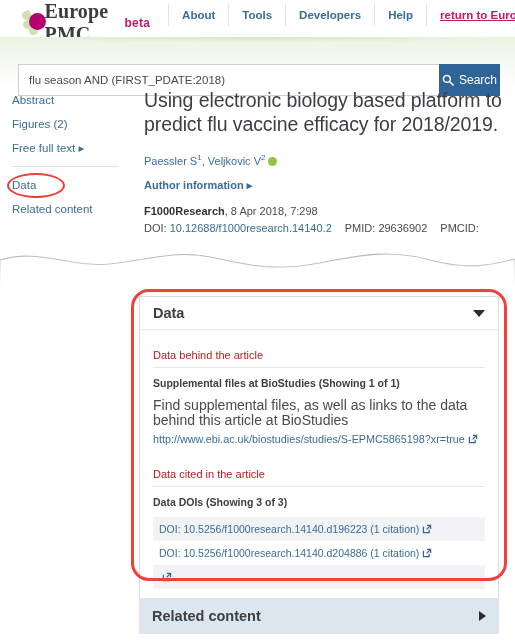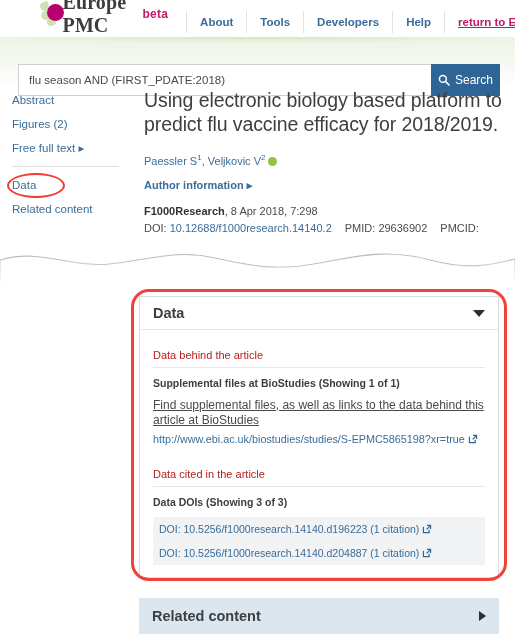--- a/index.html
+++ b/index.html
@@ -7,21 +7,21 @@
     width: 515px; height: 643px;
     background: #ffffff;
     font-family: "Liberation Sans", sans-serif;
     overflow: hidden;
   }
   .page { position: relative; width: 515px; height: 643px; background:#fff; }
 
   
   .header {
     position: absolute; left:0; top:0; width:502px; height:37px;
-    background:#ffffff; display:flex; align-items:flex-end;padding-left:18px;
+    background:#ffffff; display:flex; align-items:flex-start;
   }
   .logo-wrap { display:flex; align-items:center; padding-left:22px; }
   .logo-mark { position:relative; width:26px; height:26px; margin-right:6px; }
   .logo-mark .leaf {
     position:absolute; background:#cfe0b4; border-radius:50% 0 50% 50%;
   }
   .logo-mark .leaf.l1 { width:9px; height:9px; left:0px;  top:1px;  transform:rotate(-20deg); }
   .logo-mark .leaf.l2 { width:9px; height:9px; left:1px;  top:10px; transform:rotate(25deg); }
   .logo-mark .leaf.l3 { width:8px; height:8px; left:7px;  top:17px; transform:rotate(60deg); }
   .logo-mark .berry {
@@ -55,21 +55,21 @@
   }
   .search-row {
     position:absolute; left:18px; top:52px; width:482px; height:32px; display:flex;margin-top:12px;
   }
   .search-input {
     flex:1; border:1px solid #cfcfcf; border-right:none; background:#fff;
     font-size:11.5px; color:#4a4a4a; padding:0 10px; height:32px; line-height:32px;
     font-family:"Liberation Sans", sans-serif; outline:none;
   }
   .search-btn {
-    width:69px; background:#2e6496; color:#fff; border:none;
+    width:61px; background:#2e6496; color:#fff; border:none;
     font-size:12px; height:32px; display:flex; align-items:center;
     justify-content:center; gap:5px; font-family:"Liberation Sans", sans-serif;
     cursor:pointer;
   }
   .search-btn svg { display:block; }
 
   
   .sidebar { position:absolute; left:12px; top:94px; width:118px; }
   .side-link {
     font-size:11.5px; color:#3a6d9a; line-height:13px; margin-bottom:11px;
@@ -116,21 +116,21 @@
   }
   .panel-head .t { font-size:14.5px; font-weight:700; color:#3c4043; }
   .tri-down { width:0;height:0;border-left:6px solid transparent;border-right:6px solid transparent;border-top:7px solid #2d2d2d; }
   .tri-right { width:0;height:0;border-top:5px solid transparent;border-bottom:5px solid transparent;border-left:7px solid #2d2d2d; }
   .panel-body { padding:10px 13px 12px 13px; }
   .sec-title {
     font-size:11px; color:#b91c1c; padding:9px 0 6px 0;
     border-bottom:1px solid #e3e8ed; margin-bottom:9px;
   }
   .sub-title { font-size:10.5px; font-weight:700; color:#3c4043; margin-bottom:9px; }
-  .body-text { font-size:12px; color:#4a4a4a; line-height:14.5px;text-decoration:underline; }
+  .body-text { font-size:14px; color:#4a4a4a; line-height:14.5px; }
   .link { color:#3a6d9a; text-decoration:none; font-size:10.8px; }
   .extlink-ico { display:inline-block; vertical-align:-1px; margin-left:3px; }
   .doi-row {
     font-size:10.5px; padding:6px 6px; color:#3a6d9a;
   }
   .doi-row.alt { background:#f1f3f5; }
 
   #ellipse-panel {
     left:131px; top:289px; width:376px; height:292px;
     border:3px solid #f0423a; border-radius:18px;
@@ -238,22 +238,29 @@
       <div class="sec-title" style="margin-top:12px;">Data cited in the article</div>
       <div class="sub-title">Data DOIs (Showing 3 of 3)</div>
 
       <div class="doi-row alt">
         <span>DOI: 10.5256/f1000research.14140.d196223 (1 citation)</span><svg class="extlink-ico" width="10" height="10" viewBox="0 0 14 14">
             <path d="M2,4 L2,12 L10,12 L10,8" fill="none" stroke="#2e6496" stroke-width="1.7"></path>
             <path d="M7,2 L12,2 L12,7" fill="none" stroke="#2e6496" stroke-width="1.7"></path>
             <line x1="12" y1="2" x2="6.5" y2="7.5" stroke="#2e6496" stroke-width="1.7"></line>
           </svg>
       </div>
+      <div class="doi-row">
+        <span>DOI: 10.5256/f1000research.14140.d204886 (1 citation)</span><svg class="extlink-ico" width="10" height="10" viewBox="0 0 14 14">
+            <path d="M2,4 L2,12 L10,12 L10,8" fill="none" stroke="#2e6496" stroke-width="1.7"></path>
+            <path d="M7,2 L12,2 L12,7" fill="none" stroke="#2e6496" stroke-width="1.7"></path>
+            <line x1="12" y1="2" x2="6.5" y2="7.5" stroke="#2e6496" stroke-width="1.7"></line>
+          </svg>
+      </div>
       <div class="doi-row alt">
-        <span>DOI: 10.5256/f1000research.14140.d204887 (1 citation)</span><svg class="extlink-ico" width="10" height="10" viewBox="0 0 14 14">
+        <svg class="extlink-ico" width="10" height="10" viewBox="0 0 14 14">
             <path d="M2,4 L2,12 L10,12 L10,8" fill="none" stroke="#2e6496" stroke-width="1.7"></path>
             <path d="M7,2 L12,2 L12,7" fill="none" stroke="#2e6496" stroke-width="1.7"></path>
             <line x1="12" y1="2" x2="6.5" y2="7.5" stroke="#2e6496" stroke-width="1.7"></line>
           </svg>
       </div>
 
     </div>
   </div>
   <div class="annot-ellipse" id="ellipse-panel"></div>
 

